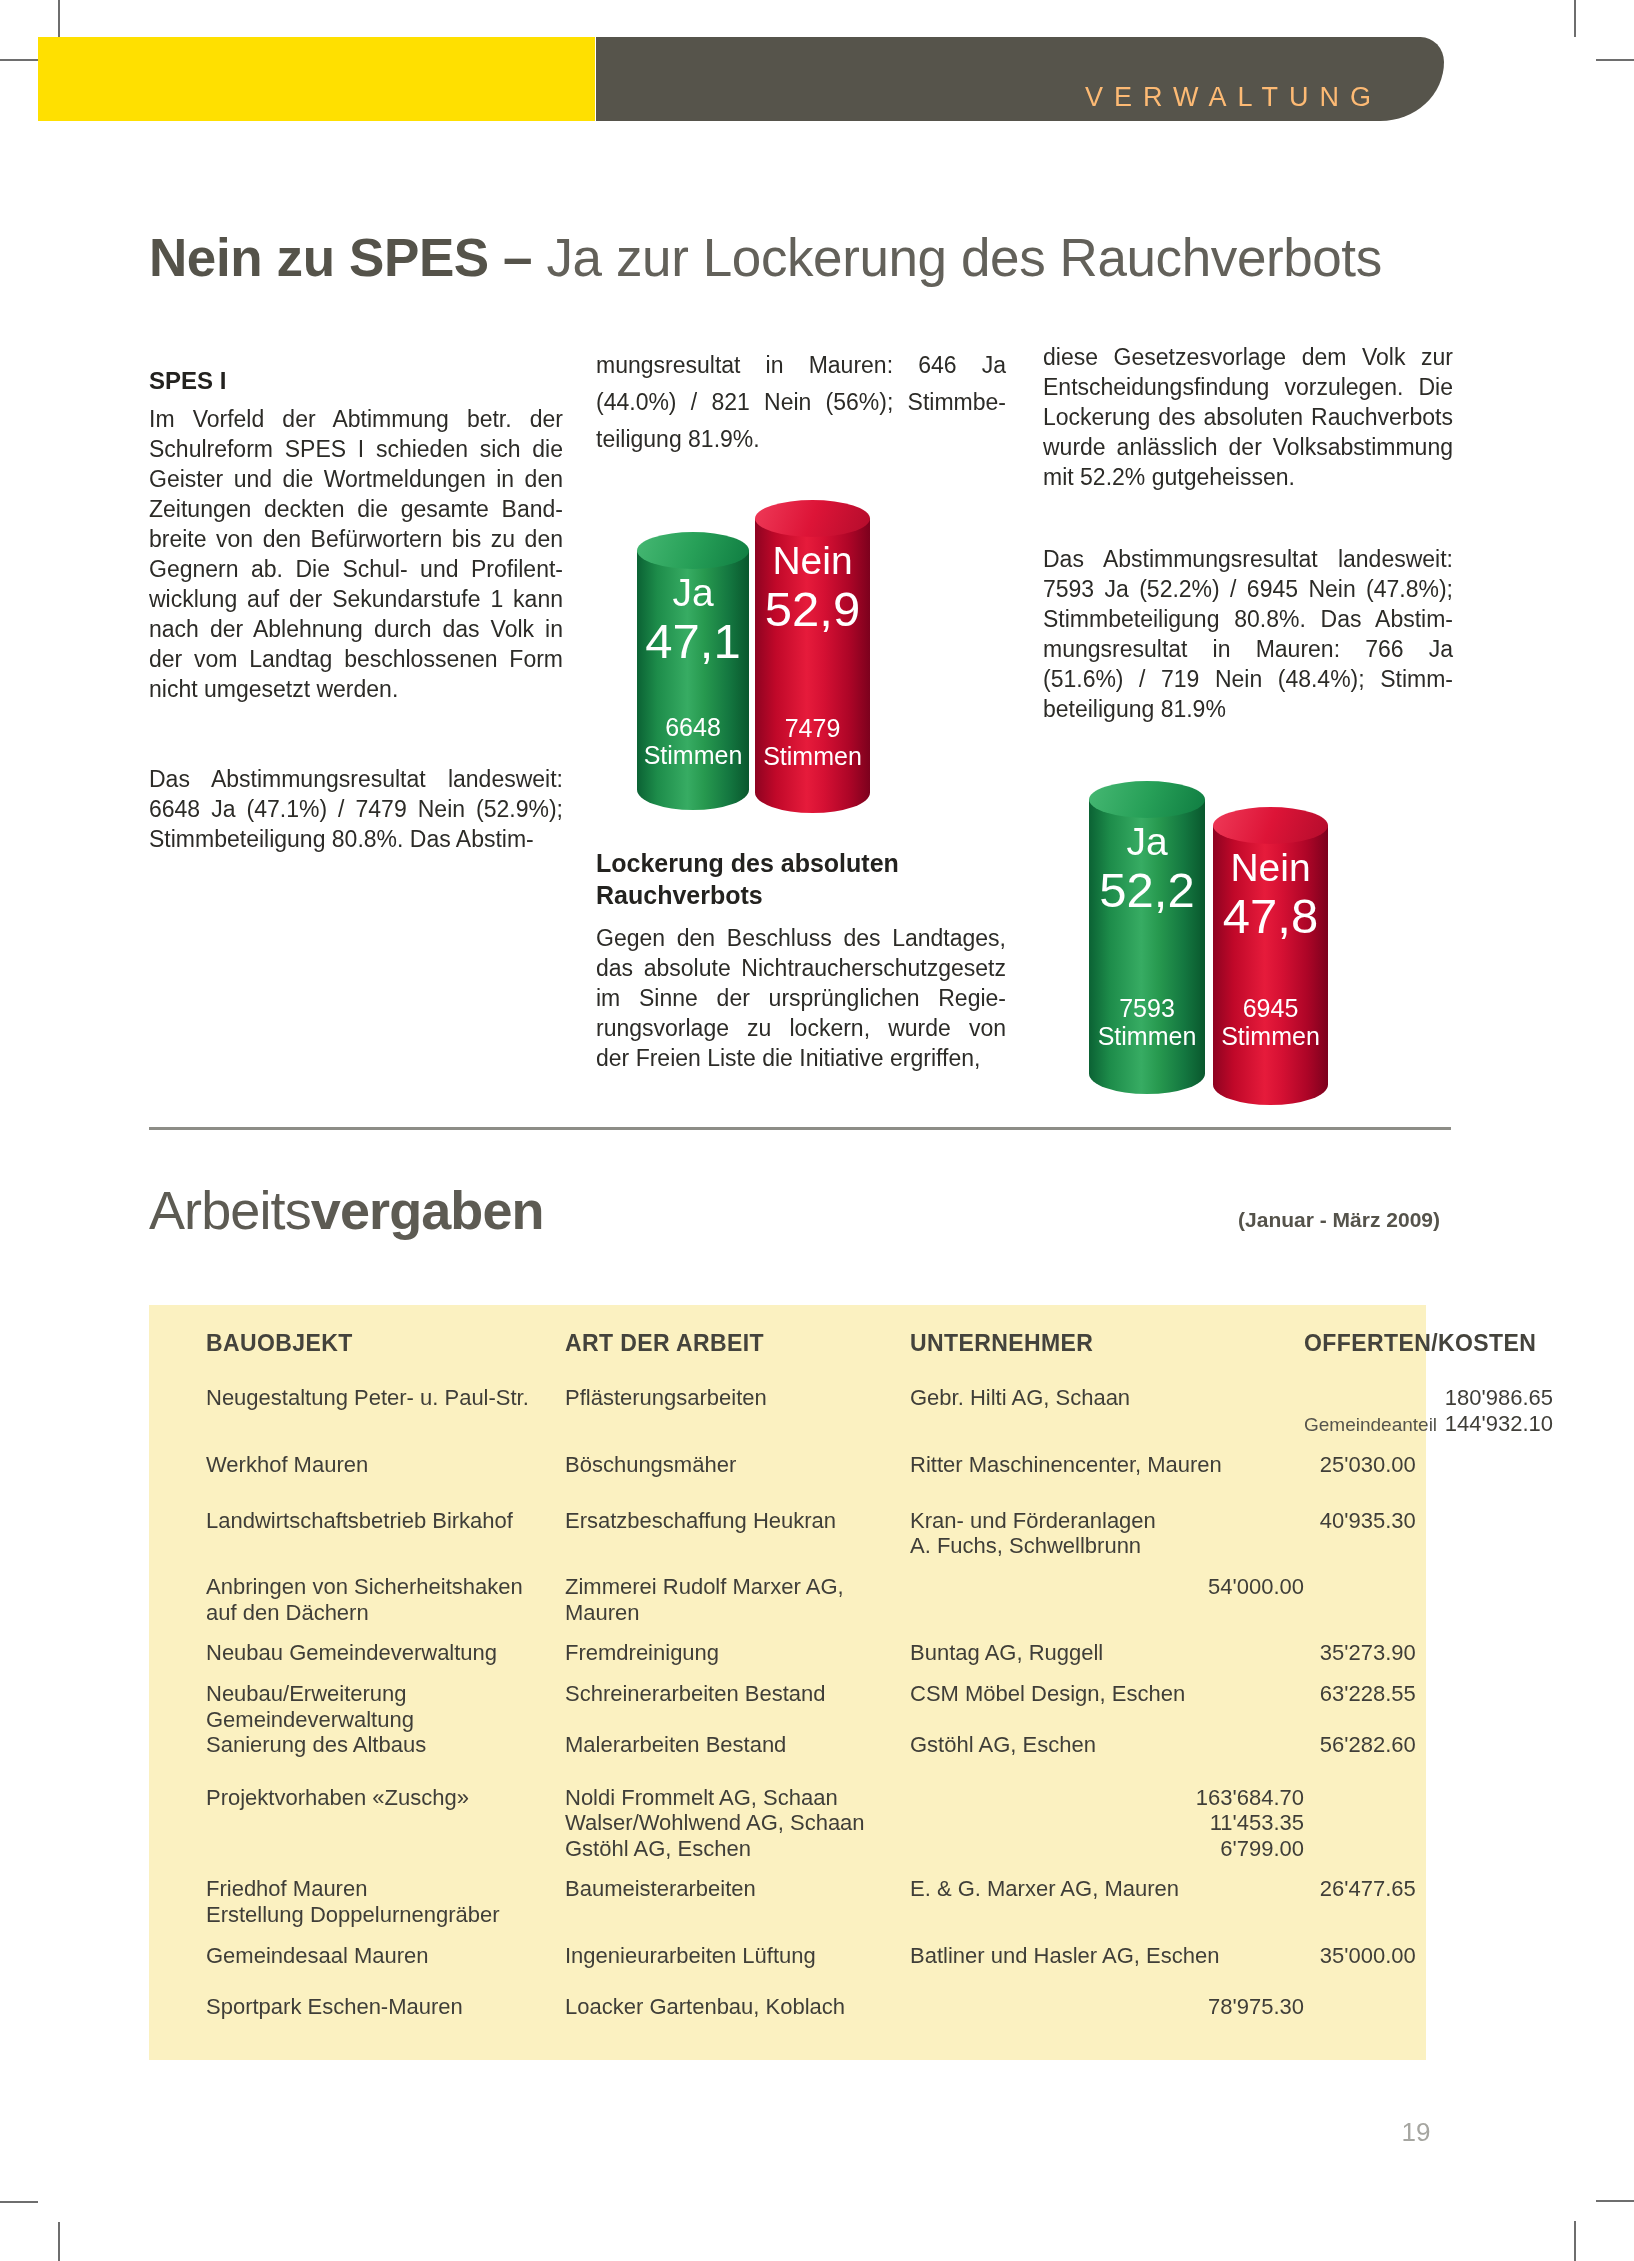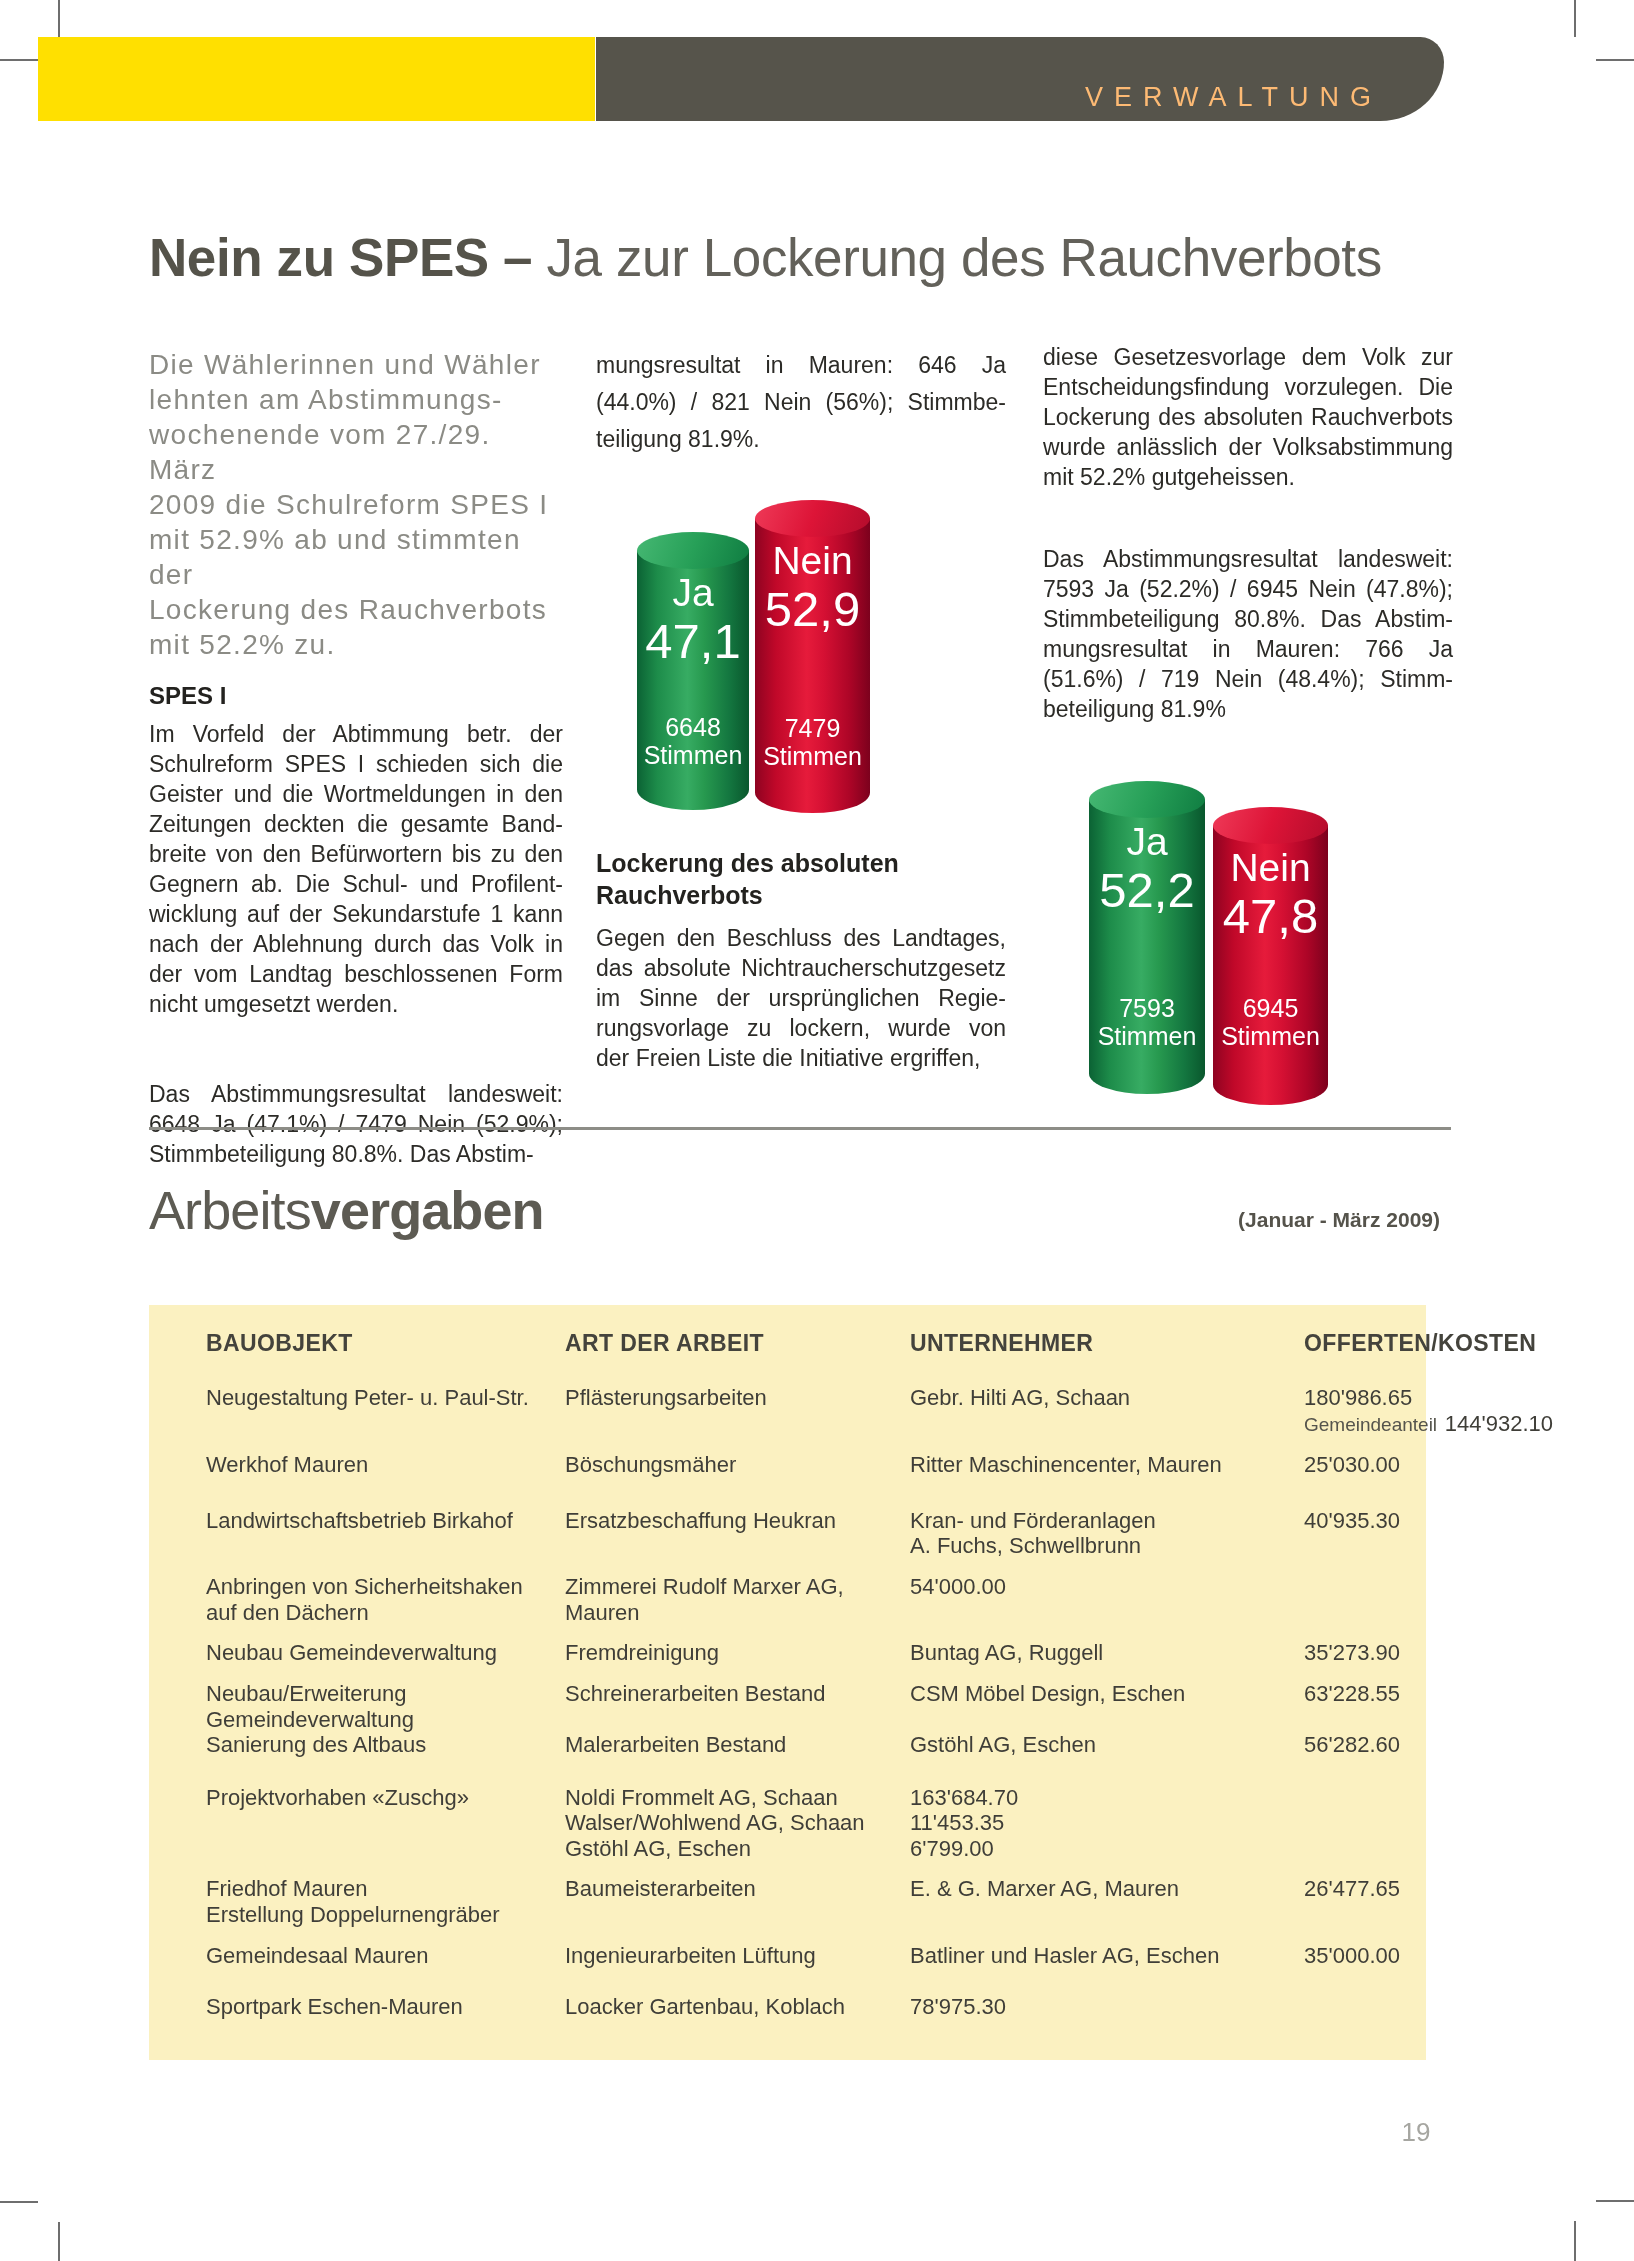--- a/index.html
+++ b/index.html
@@ -65,21 +65,21 @@
   #table-box{position:absolute;left:149px;top:1305px;width:1277px;height:755px;background:#FBF1C1;
     box-sizing:border-box;padding:25.5px 10.2px 0 11px;}
   .trow,#thead{display:grid;grid-template-columns:359px 345px 394px 1fr;margin-left:46px;}
   #thead{font-size:23px;line-height:25.5px;font-weight:bold;color:#44433c;letter-spacing:0.4px;margin-bottom:29px;}
   #thead .c4{text-align:right;}
   .trow{font-size:22px;line-height:25.5px;color:#3f3e38;margin-bottom:15.3px;}
   #rows .trow:nth-child(2){margin-bottom:30px;}
   #rows .trow:nth-child(6){margin-bottom:27px;}
   #rows .trow:nth-child(9){margin-bottom:25.5px;}
   .cell{white-space:pre-line;}
-  .cell.c4{}
+  .cell.c4{text-align:right;}
   .kline{display:block;min-height:25.5px;}
   .knote{font-size:19px;color:#55544c;margin-right:7.7px;}
   
   #page-num{position:absolute;left:1386px;top:2117px;width:60px;text-align:center;
     font-size:26px;color:#a6a6a1;}
 </style>
 </head>
 <body>
 
 <div class="mark" style="left:58px;top:0;width:1.7px;height:117px;"></div>
@@ -94,27 +94,20 @@
 <div id="hdr-yellow"></div>
 <div id="hdr-dark">
   <div id="hdr-tag">VERWALTUNG</div>
 </div>
 
 <div id="title">
   <span class="t-bold">Nein zu SPES –</span><span class="t-reg"> Ja zur Lockerung des Rauchverbots</span>
 </div>
 
 <div id="col-left">
-  <div id="intro" class="para">Die Wählerinnen und Wähler
-lehnten am Abstimmungs-
-wochenende vom 27./29. März
-2009  die Schulreform SPES I
-mit 52.9% ab und stimmten der
-Lockerung des Rauchverbots
-mit 52.2% zu.</div>
   <div id="spes-head">SPES I</div>
   <div id="left-p1" class="body-p">
     <span class="jlines">Im Vorfeld der Abtimmung betr. der
 Schulreform SPES I schieden sich die
 Geister und die Wortmeldungen in den
 Zeitungen deckten die gesamte Band-
 breite von den Befürwortern bis zu den
 Gegnern ab. Die Schul- und Profilent-
 wicklung auf der Sekundarstufe 1 kann
 nach der Ablehnung durch das Volk in

